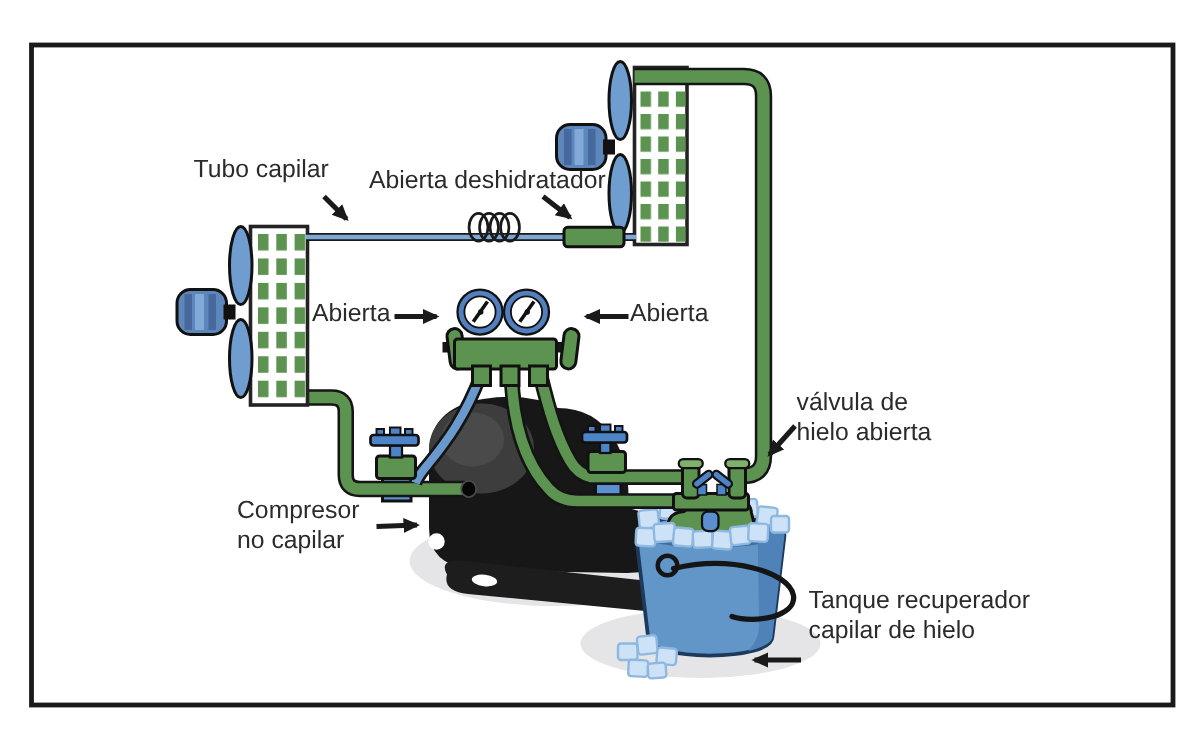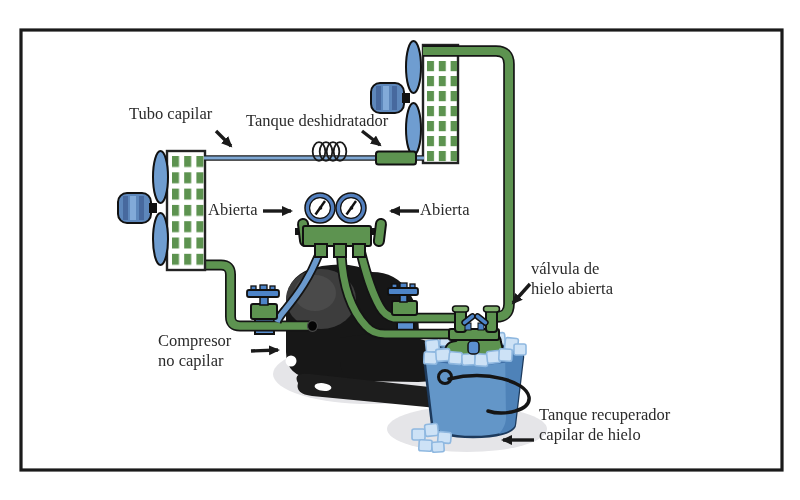--- a/index.html
+++ b/index.html
@@ -5,21 +5,21 @@
   :root{
     --pipe-green:#5d9350; --pipe-green-light:#7fb06c; --capillary-blue:#7fa8d4;
     --refrigerant-blue:#6a99cd; --steel-blue:#527fbe; --handle-blue:#4d84c8;
     --valve-blue:#5b8fd0; --fan-blue:#6f9dd0; --motor-blue:#5d87bb;
     --motor-stripe-dark:#47699e; --motor-stripe-light:#82aad8;
     --tank-blue:#6396c8; --tank-blue-dark:#4e82b8; --ice-fill:#cde2f6; --ice-stroke:#8fb8e0;
     --compressor-black:#171717; --shadow-gray:#e5e5e8; --outline:#1a1a1a; --text-color:#2b2b2b;
   }
   html,body{margin:0;padding:0;background:#fff;}
   #stage{position:relative;width:800px;height:500px;background:#fff;overflow:hidden;
-         font-family:Liberation Serif, serif;}
+         font-family:Liberation Sans, sans-serif;}
   #stage svg{position:absolute;left:0;top:0;}
   .lbl{position:absolute;color:var(--text-color);font-size:16.5px;line-height:19.5px;
        white-space:nowrap;letter-spacing:0;}
   .lbl span{display:block;}
 </style>
 </head>
 <body>
 
 <div id="stage">
 
@@ -207,34 +207,34 @@
     <line x1="530" y1="284" x2="513" y2="303" marker-end="url(#ah)"></line>
     <line x1="251" y1="351" x2="278" y2="350" marker-end="url(#ah)"></line>
     <line x1="534" y1="440" x2="503" y2="440" marker-end="url(#ah)"></line>
   </g>
 </svg>
 
 <div class="lbl" style="left:129px;top:104px;">
   <span>Tubo capilar</span>
 </div>
 <div class="lbl" style="left:246px;top:111px;">
-  <span>Tanque deshidratador</span>
+  <span>Abierta deshidratador</span>
 </div>
 <div class="lbl" style="left:208px;top:200px;">
   <span>Abierta</span>
 </div>
 <div class="lbl" style="left:420px;top:200px;">
   <span>Abierta</span>
 </div>
 <div class="lbl" style="left:531px;top:259px;">
   <span>válvula de</span>
   <span>hielo abierta</span>
 </div>
 <div class="lbl" style="left:158px;top:331px;">
   <span>Compresor</span>
   <span>no capilar</span>
 </div>
-<div class="lbl" style="left:539px;top:405px;">
+<div class="lbl" style="left:539px;top:391px;">
   <span>Tanque recuperador</span>
   <span>capilar de hielo</span>
 </div>
 
 </div>
 
 </body></html>

